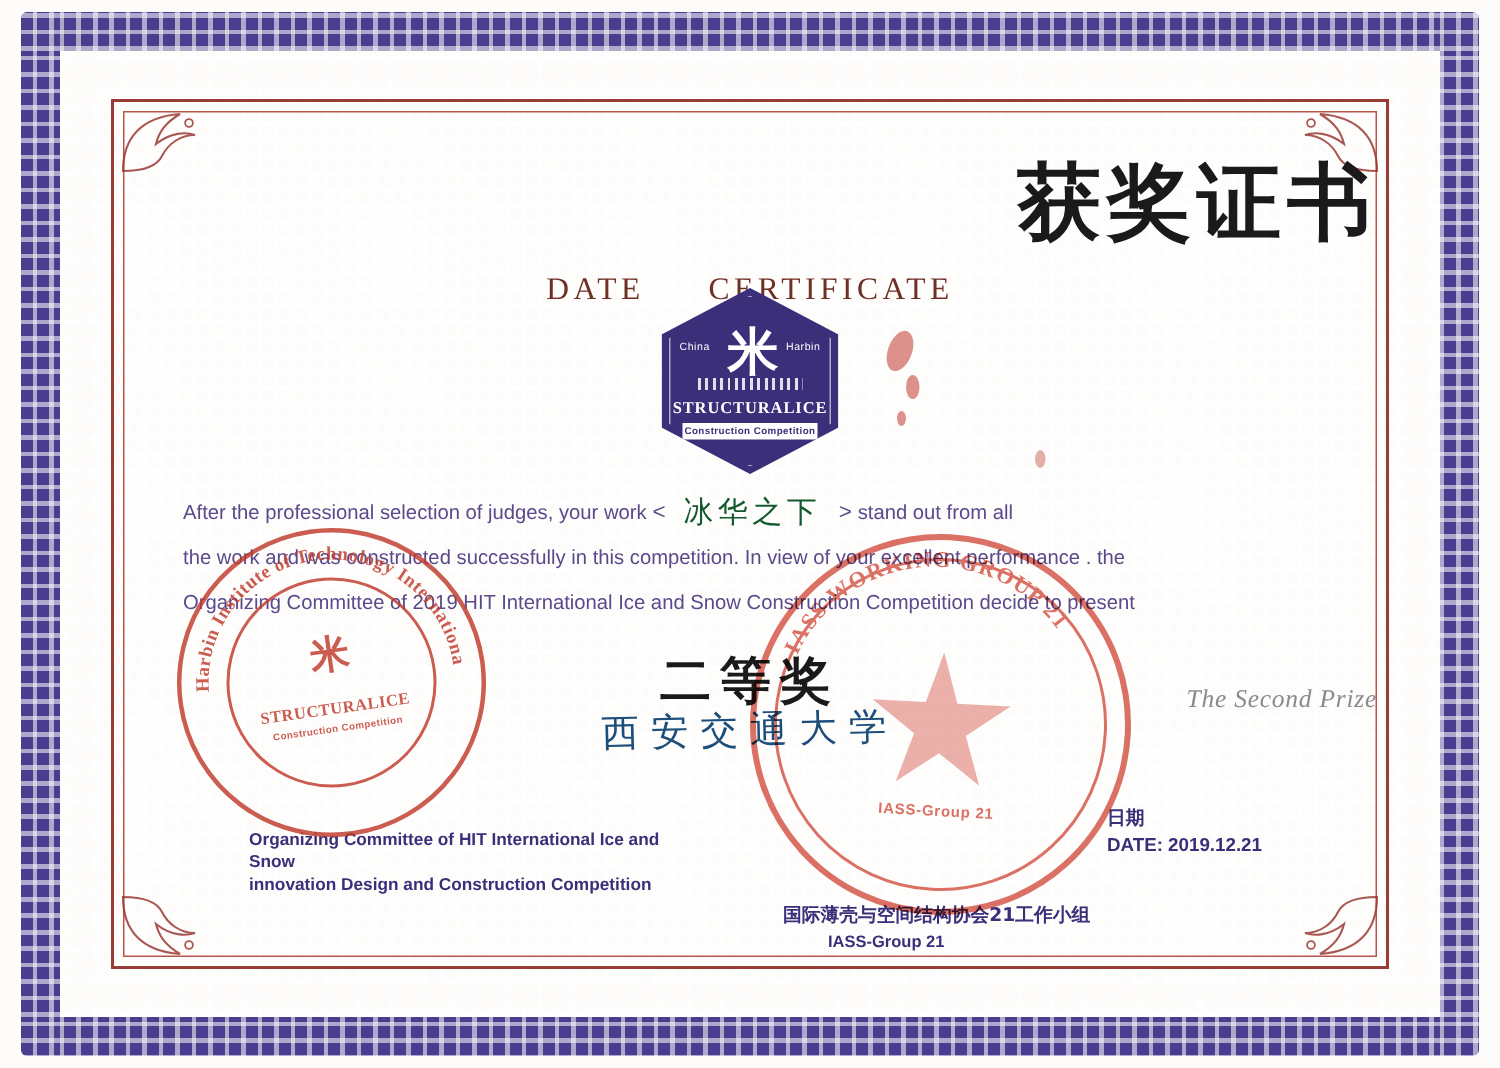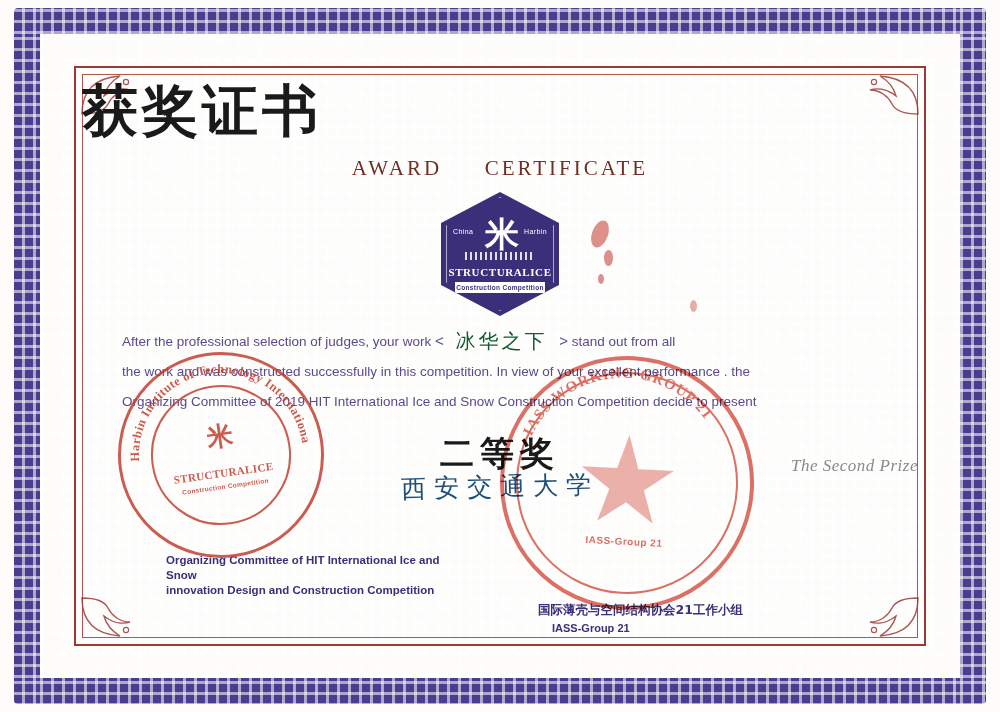--- a/index.html
+++ b/index.html
@@ -106,22 +106,22 @@
   .c-br { right: 80px; bottom: 72px; transform: scale(-1,-1); }
 
   
   .content {
     position: absolute;
     left: 82px; top: 74px;
     width: 836px; height: 564px;
   }
 
   .title-cn {
-    text-align: left;
-    margin-top: 0;
+    text-align: right;
+    margin-top: 24px;
     font-family: "DejaVu Serif", serif;
     font-weight: bold;
     font-size: 56px;
     letter-spacing: 4px;
     color: #1a1a1a;
   }
   .title-en {
     text-align: center;
     margin-top: 6px;
     font-family: "Liberation Serif", serif;
@@ -391,21 +391,21 @@
   }
   .stamp-big-arc text {
     font-family: "Liberation Serif", serif;
     font-size: 15px;
     font-weight: bold;
     fill: #cf3a2a;
     letter-spacing: 1px;
   }
   .stamp-mid-cn {
     position: absolute;
-    left: 456px;
+    left: 440px;
     top: 528px;
     font-family: "DejaVu Sans", sans-serif;
     font-size: 12.5px;
     color: #3b2f7a;
     font-weight: bold;
   }
   .stamp-mid-en {
     position: absolute;
     left: 470px;
     top: 548px;
@@ -462,21 +462,21 @@
     <svg width="54" height="44" viewBox="0 0 54 44">
       <path d="M2 42 C2 20 14 6 40 4 C30 10 26 16 24 24 C34 16 44 16 50 18 C40 18 32 24 28 32 C24 40 14 42 2 42 Z" fill="none" stroke="#9a3b36" stroke-width="1.4"></path>
       <circle cx="46" cy="10" r="2.6" fill="none" stroke="#9a3b36" stroke-width="1.2"></circle>
     </svg>
   </div>
 
   <div class="content">
 
     <div class="title-cn">获奖证书</div>
     <div class="title-en">
-      <span>AWARD</span>
+      <span>DATE</span>
       <span class="gap"></span>
       <span>CERTIFICATE</span>
     </div>
 
     <div class="logo-wrap">
       <div class="hexagon">
         <div class="hx-inner"></div>
         <div class="hx-china">China</div>
         <div class="hx-harbin">Harbin</div>
         <div class="hx-mark">米</div>
@@ -502,20 +502,24 @@
     <div class="prize-en">The Second Prize</div>
     <div class="recipient">西安交通大学</div>
 
     <div class="footer-left">
       <div class="fl-en">
         <div>Organizing Committee of HIT International Ice and Snow</div>
         <div>innovation Design and Construction Competition</div>
       </div>
     </div>
 
+    <div class="footer-right">
+      <div>日期</div>
+      <div>DATE: 2019.12.21</div>
+    </div>
 
     <div class="stamp-mid-cn">国际薄壳与空间结构协会21工作小组</div>
     <div class="stamp-mid-en">IASS-Group 21</div>
   </div>
 
   <div class="stamp-round">
     <svg class="stamp-arc" viewBox="0 0 200 200">
       <defs>
         <path id="arcLeft" d="M 18,100 A 82,82 0 1 1 182,100"></path>
       </defs>

